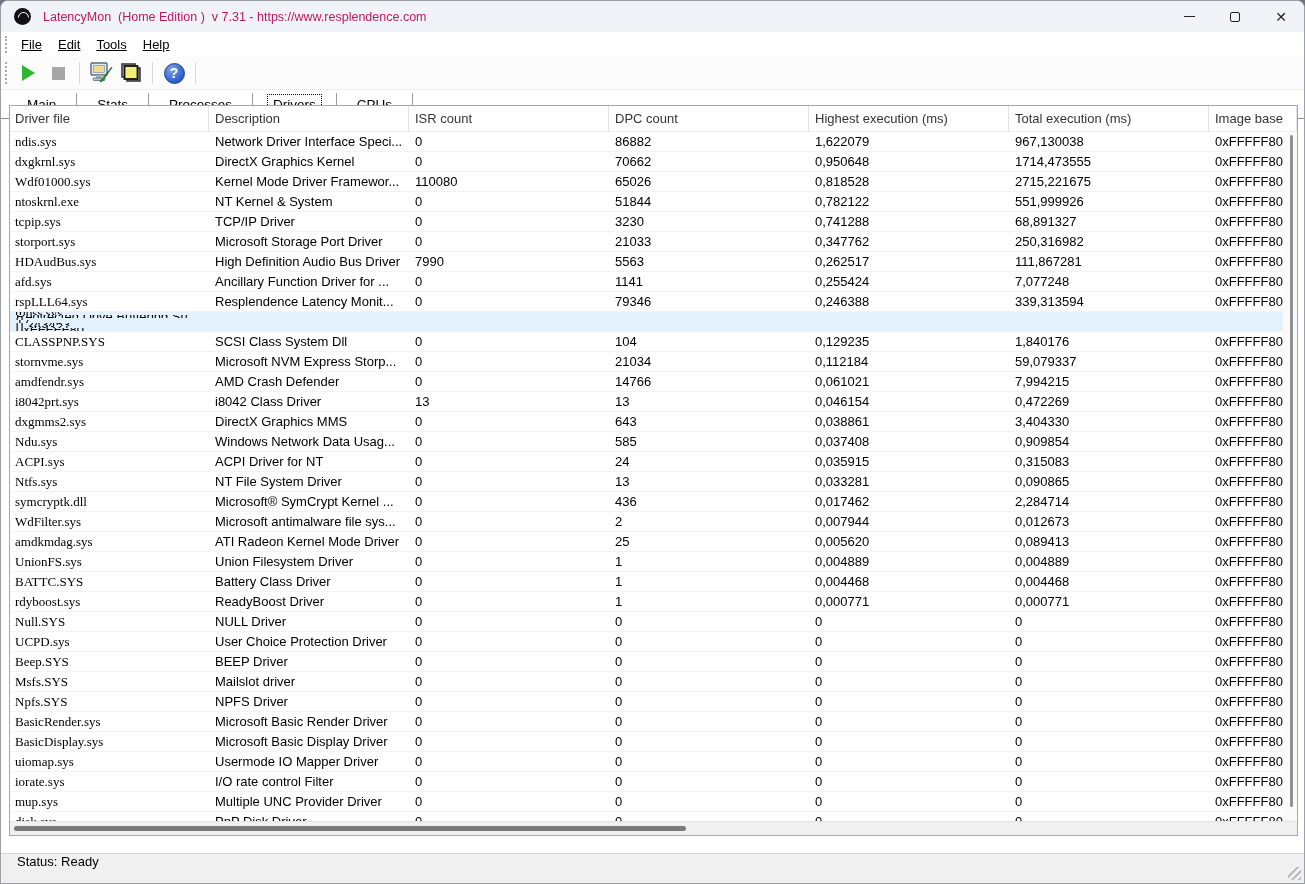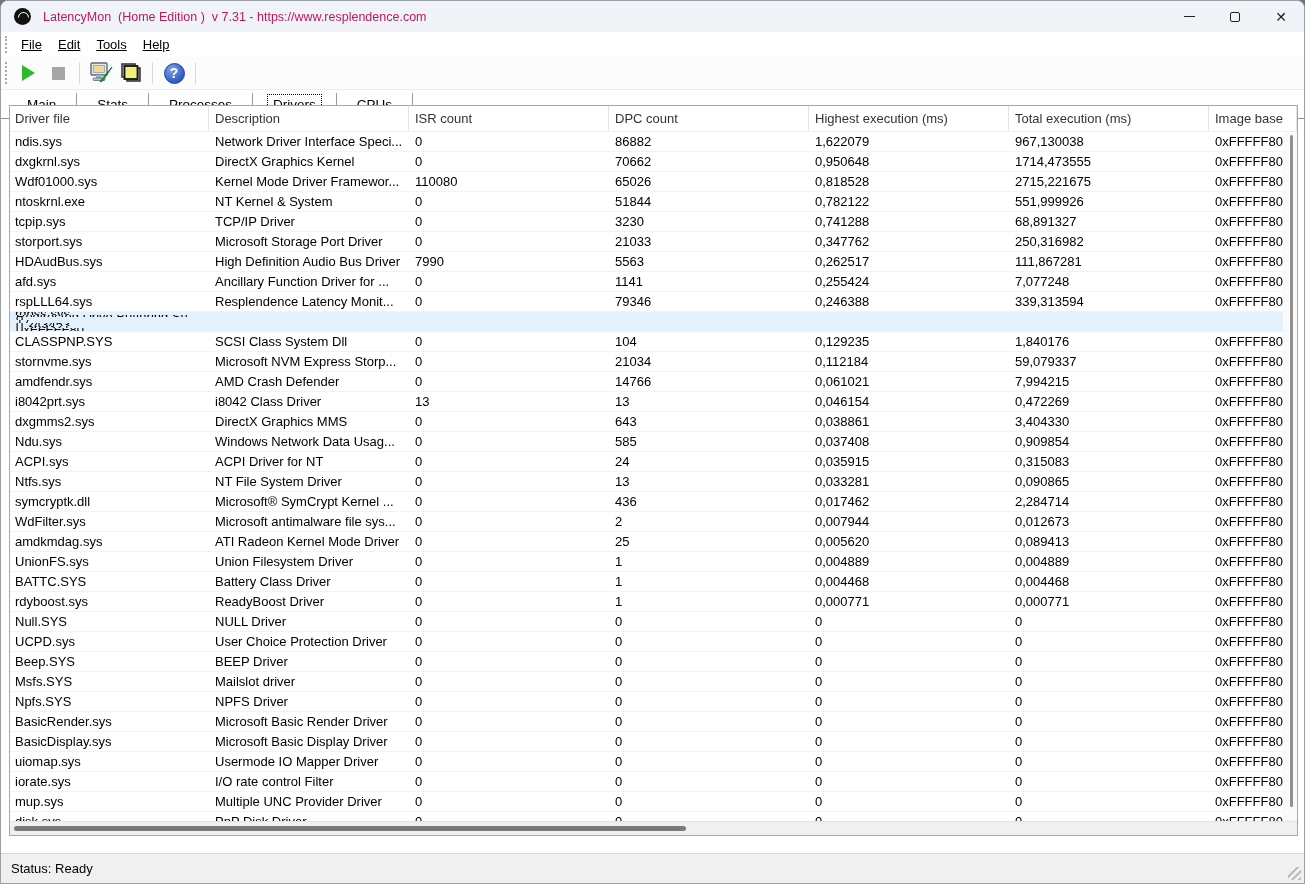--- a/index.html
+++ b/index.html
@@ -55,36 +55,36 @@
                 border:1px solid #a7a7a7; background:#fff; }
   .thead { display:flex; height:26px; border-bottom:1px solid #ededed; }
   .th { font-size:13px; color:#333; display:flex; align-items:center; padding-left:6px;
         border-right:1px solid #e4e4e4; overflow:hidden; white-space:nowrap; }
   .th:first-child { padding-left:5px; }
   .tbody { height:691px; overflow:hidden; width:1273px; }
   .tr { display:flex; height:20px; border-bottom:1px solid #f3f3f3; background:#fff; }
   .tr.selected { background:#e2f1fb;flex-direction:column; }
   .td { font-size:13px; color:#000; display:flex; align-items:center; padding-left:6px;
         overflow:hidden; white-space:nowrap; }
-  .td:first-child { padding-left:5px; }
+  .td:first-child { padding-left:5px;font-family:Liberation Serif, serif; }
   .c0{width:199px} .c1{width:200px} .c2{width:200px} .c3{width:200px}
   .c4{width:200px} .c5{width:200px} .c6{flex:1 1 auto}
 
   
   .vscroll { position:absolute; right:0; top:27px; width:14px; bottom:14px; background:#fafafa; }
   .vthumb { position:absolute; right:4px; top:2px; bottom:14px; width:3px; background:#919191;
             border-radius:2px; }
   .hscroll { position:absolute; left:0; right:0; bottom:0; height:14px; background:#f0f0f0;
              border-top:1px solid #e3e3e3; }
   .hthumb { position:absolute; left:4px; top:4px; width:672px; height:5px; background:#7a7a7a;
             border-radius:2.5px; }
 
   
   .statusbar { position:absolute; left:0; right:0; bottom:0; height:30px; background:#f0f0f0;
-               border-top:1px solid #d6d6d6; display:flex; align-items:center; padding-left:10px;
+               border-top:1px solid #d6d6d6; display:flex; padding-left:16px;
                font-size:13px; color:#000; }
   .resize-grip { position:absolute; right:3px; bottom:3px; width:13px; height:13px;
      background:
        linear-gradient(135deg, transparent 0 6px, #bdbdbd 6px 8px, transparent 8px 100%),
        linear-gradient(135deg, transparent 0 11px, #bdbdbd 11px 13px, transparent 13px 100%),
        linear-gradient(135deg, transparent 0 16px, #bdbdbd 16px 18px, transparent 18px 100%);
   }
 </style>
 </head>
 <body>

